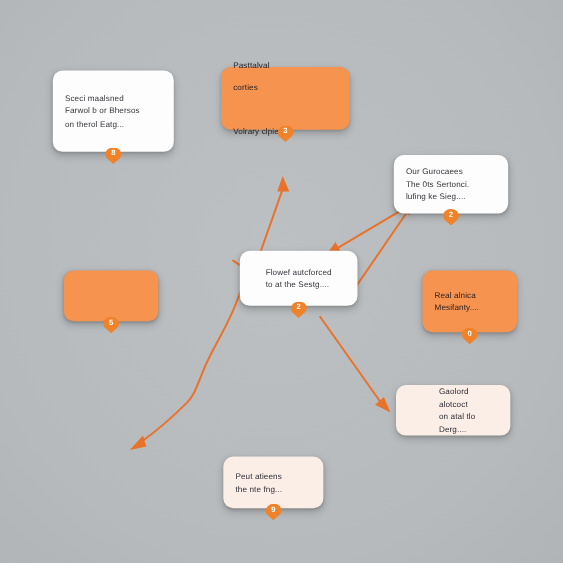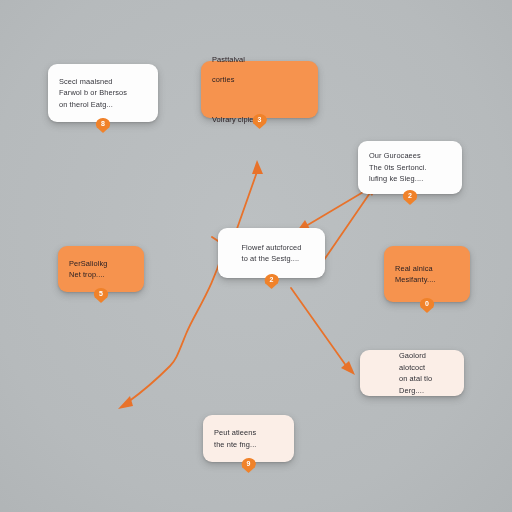--- a/index.html
+++ b/index.html
@@ -114,21 +114,21 @@
         <path d="M 291,288 L 347,367"></path>
         <path d="M 355,375 L 349,361 L 341,368 Z" fill="#e8722b" stroke="none"></path>
       </g>
 
       <g>
         <path d="M 212,237 L 221,243" stroke-width="2"></path>
       </g>
     </g>
   </svg>
 
-  <div class="node white" style="left:48px; top:64px; width:110px; height:58px;">
+  <div class="node white" style="left:48px; top:64px; width:110px; height:74px;">
     <div class="node-text">Sceci maalsned
 Farwol b or Bhersos
 on therol Eatg...</div>
     <div class="badge">8</div>
   </div>
 
   <div class="node orange" style="left:201px; top:61px; width:117px; height:57px;">
     <div class="node-text spaced">Pasttalval
 corties
 
@@ -143,22 +143,20 @@
     <div class="badge">2</div>
   </div>
 
   <div class="node white" style="left:218px; top:228px; width:107px; height:50px;align-items:center;">
     <div class="node-text">Flowef autcforced
 to at the Sestg....</div>
     <div class="badge">2</div>
   </div>
 
   <div class="node orange" style="left:58px; top:246px; width:86px; height:46px;">
-    <div class="node-text">PerSaliolkg
-Net trop....</div>
     <div class="badge">5</div>
   </div>
 
   <div class="node orange" style="left:384px; top:246px; width:86px; height:56px;">
     <div class="node-text">Real alnica
 Mesifanty....</div>
     <div class="badge">0</div>
   </div>
 
   <div class="node cream" style="left:360px; top:350px; width:104px; height:46px;padding-left:39px;">

